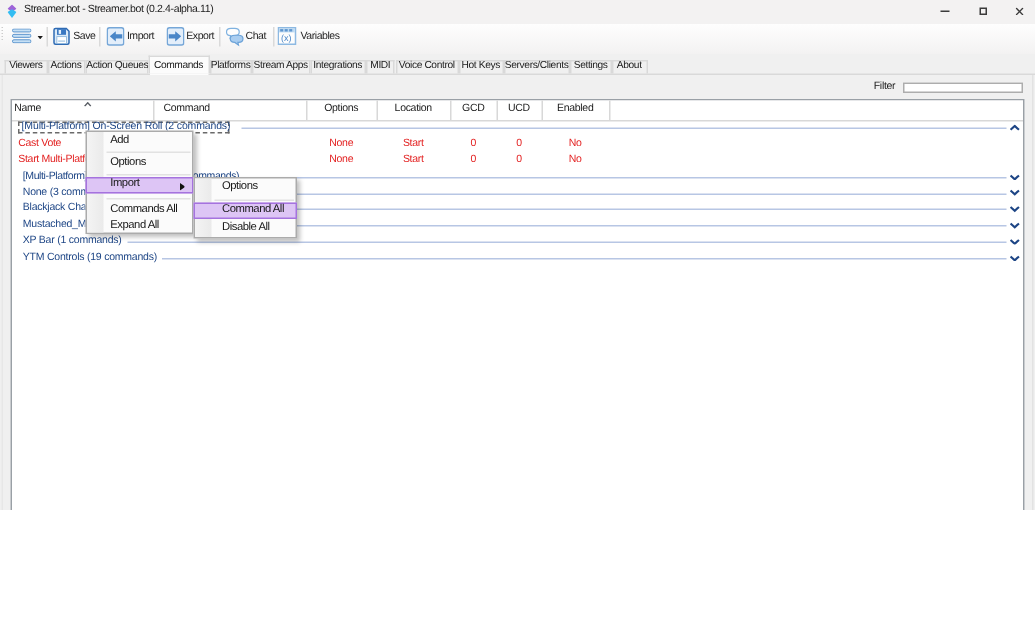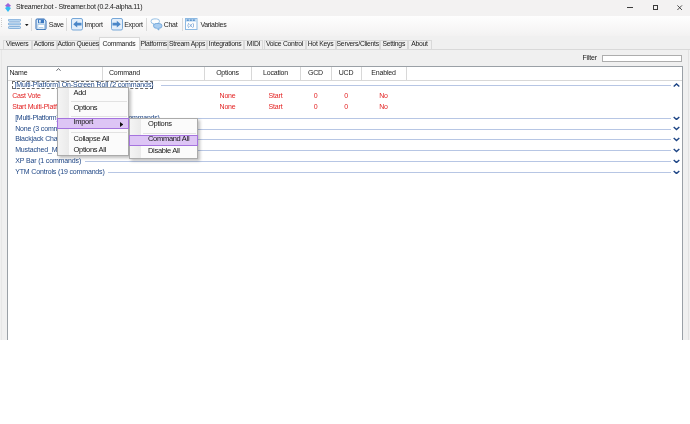--- a/index.html
+++ b/index.html
@@ -251,24 +251,24 @@
       </div>
     <div class="msep" style="top:28.3px;"></div>
     <div class="mi hl" style="top:29.5px;">
         <span>Import</span>
       <svg style="position:absolute;right:4.5px;top:3.2px;" width="3.5" height="5" viewBox="0 0 3.5 5">
           <polygon points="0,0 3.5,2.5 0,5" fill="#111"></polygon>
         </svg>
     </div>
     <div class="msep" style="top:44px;"></div>
     <div class="mi" style="top:45.5px;">
-        <span style="top:1.5px;">Collapse All</span>
+        <span style="top:1.5px;">Commands All</span>
       </div>
     <div class="mi" style="top:56.5px;">
-        <span style="top:1.5px;">Options All</span>
+        <span style="top:1.5px;">Expand All</span>
       </div>
   </div>
 
   <div class="menu" style="left:129px;top:118px;width:69px;height:41px;box-sizing:border-box;">
     <div class="gutter"></div>
     <div class="mi" style="top:0.5px;">
         <span style="left:18px;">Options</span>
       </div>
     <div class="msep" style="top:13.5px;"></div>
     <div class="mi hl" style="top:15.5px;">

